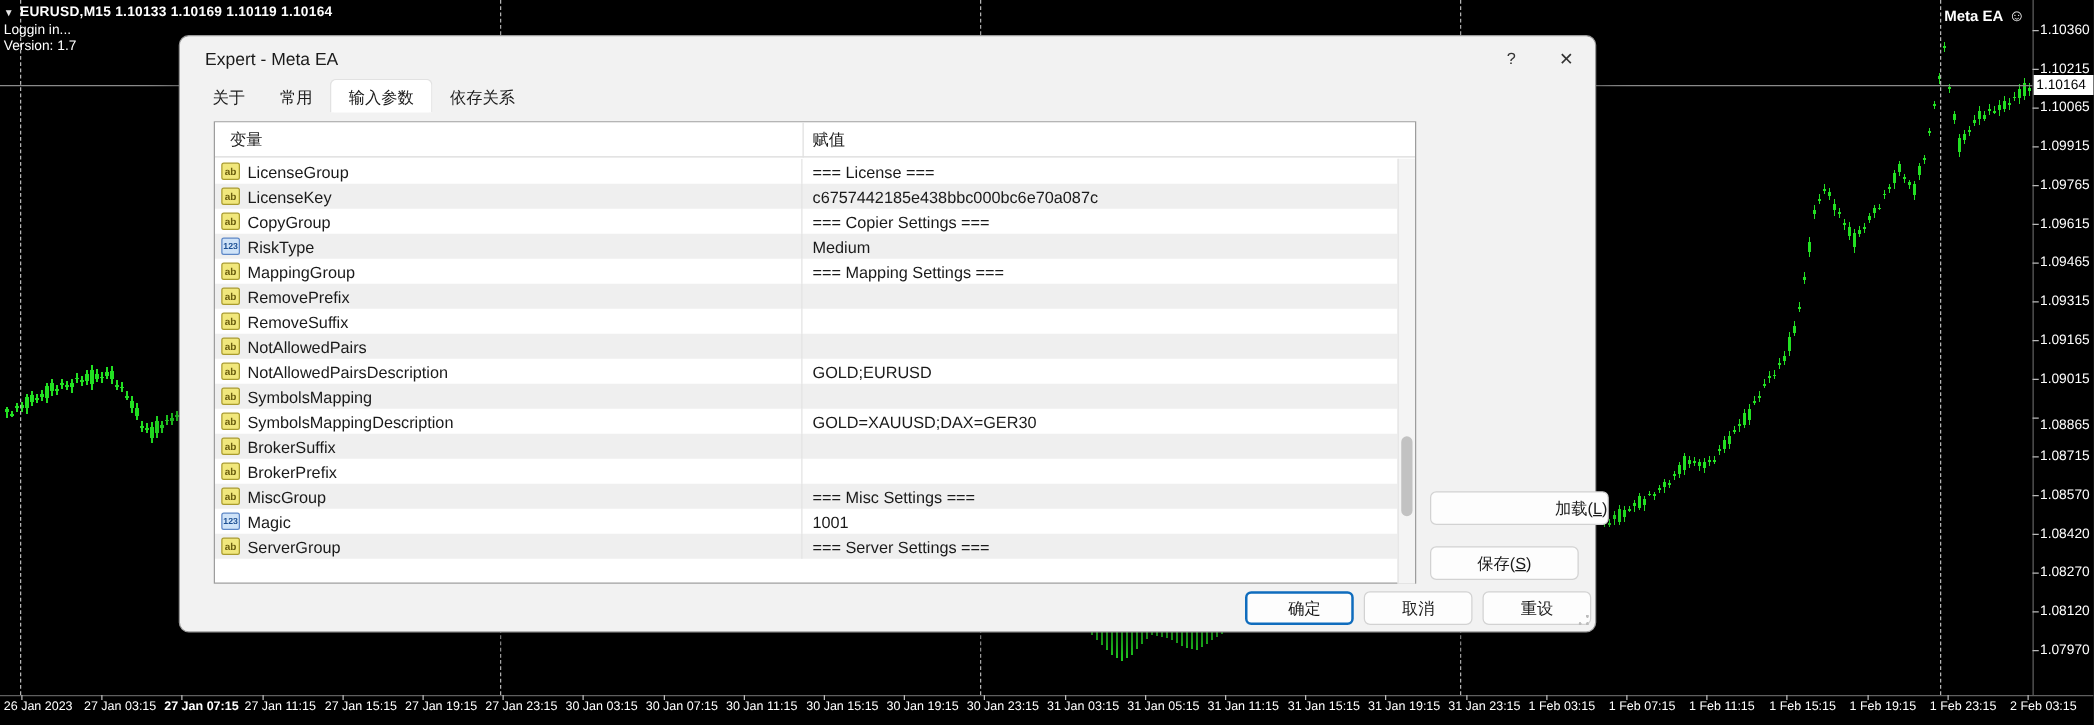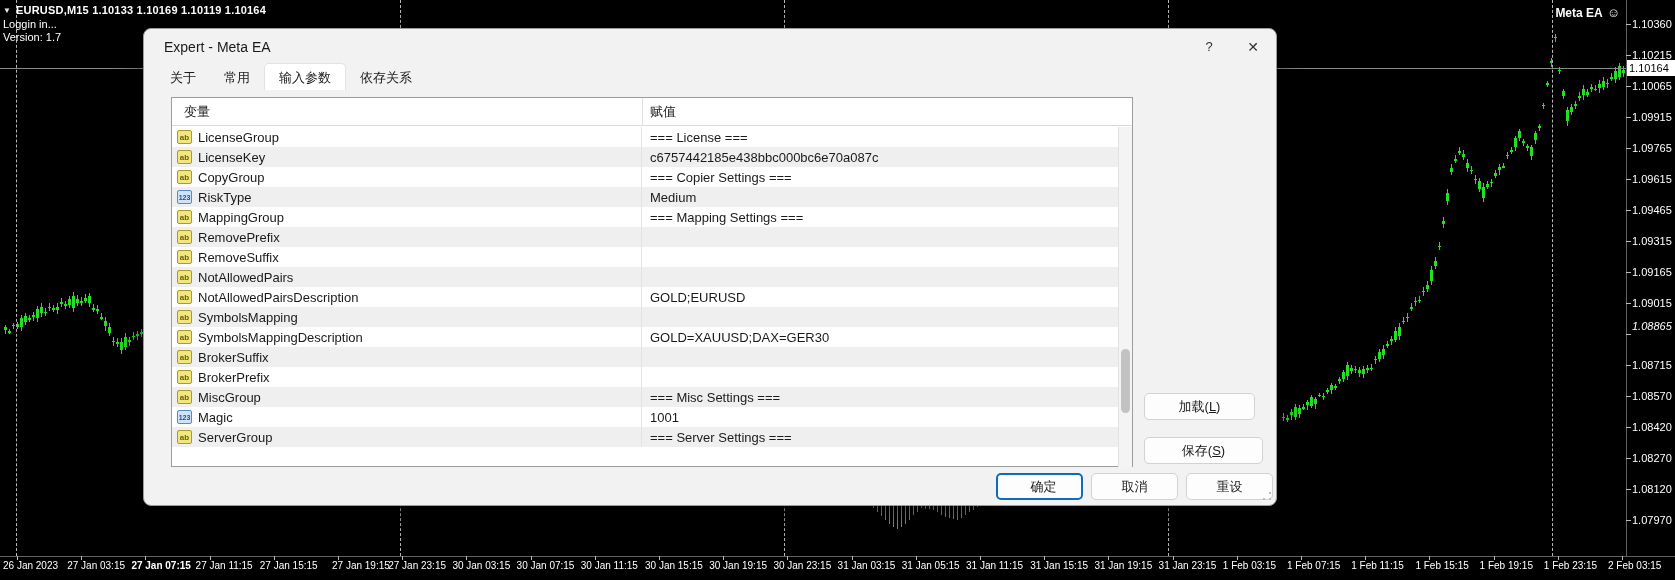--- a/index.html
+++ b/index.html
@@ -54,21 +54,21 @@
           display:flex;align-items:center;justify-content:center;flex-shrink:0;}
   .p-icon.ab{background:#f1e77c;border:1px solid #a99b2e;color:#6a5d0e;}
   .p-icon.n123{background:#cfe3f8;border:1px solid #5d87c6;color:#1c4f93;font-size:7px;}
   #v-scroll{position:absolute;right:0;top:29px;width:14px;height:340px;background:#f4f4f4;
             border-left:1px solid #e2e2e2;}
   #v-thumb{position:absolute;left:2px;top:222px;width:9px;height:64px;background:#c2c2c2;border-radius:5px;}
   
   .btn{position:absolute;background:#fdfdfd;border:1px solid #d2d2d2;border-radius:5px;font-size:13px;
        color:#1a1a1a;text-align:center;line-height:25px;height:27px;cursor:default;}
   .btn u{text-decoration:underline;}
-  #btn-load{left:1000px;top:364px;width:111px;}
+  #btn-load{left:1000px;top:364px;width:143px;text-align:right;}
   #btn-save{left:1000px;top:408px;width:119px;}
   #btn-ok{left:852px;top:444px;width:87px;border:2px solid #0f6cbd;line-height:23px;padding-left:8px;}
   #btn-cancel{left:947px;top:444px;width:87px;}
   #btn-reset{left:1042px;top:444px;width:87px;}
   #resize-grip{position:absolute;right:5px;bottom:5px;width:8px;height:8px;
                background:radial-gradient(circle at 7px 1px,#bdbdbd 1px,transparent 1.5px),
                           radial-gradient(circle at 7px 7px,#bdbdbd 1px,transparent 1.5px),
                           radial-gradient(circle at 1px 7px,#bdbdbd 1px,transparent 1.5px);}
 </style>
 </head>
@@ -402,21 +402,21 @@
       <div class="price-label" style="top: 173px;">1.09615</div>
       <div class="price-tick" style="top: 210px;"></div>
       <div class="price-label" style="top: 204px;">1.09465</div>
       <div class="price-tick" style="top: 241px;"></div>
       <div class="price-label" style="top: 235px;">1.09315</div>
       <div class="price-tick" style="top: 272px;"></div>
       <div class="price-label" style="top: 266px;">1.09165</div>
       <div class="price-tick" style="top: 303px;"></div>
       <div class="price-label" style="top: 297px;">1.09015</div>
       <div class="price-tick" style="top: 334px;"></div>
-      <div class="price-label" style="top: 320px; font-style: italic;">1.08865</div>
+      <div class="price-label" style="top: 334px;">1.08865</div>
       <div class="price-tick" style="top: 365px;"></div>
       <div class="price-label" style="top: 359px;">1.08715</div>
       <div class="price-tick" style="top: 396px;"></div>
       <div class="price-label" style="top: 390px;">1.08570</div>
       <div class="price-tick" style="top: 427px;"></div>
       <div class="price-label" style="top: 421px;">1.08420</div>
       <div class="price-tick" style="top: 458px;"></div>
       <div class="price-label" style="top: 452px;">1.08270</div>
       <div class="price-tick" style="top: 489px;"></div>
       <div class="price-label" style="top: 483px;">1.08120</div>
@@ -428,21 +428,21 @@
       <div class="time-label" style="left: 3px;">26 Jan 2023</div>
       <div class="time-tick" style="left: 81.2px;"></div>
       <div class="time-label" style="left: 67.2px;">27 Jan 03:15</div>
       <div class="time-tick" style="left: 145.4px;"></div>
       <div class="time-label" style="left: 131.4px; font-weight: bold;">27 Jan 07:15</div>
       <div class="time-tick" style="left: 209.6px;"></div>
       <div class="time-label" style="left: 195.6px;">27 Jan 11:15</div>
       <div class="time-tick" style="left: 273.8px;"></div>
       <div class="time-label" style="left: 259.8px;">27 Jan 15:15</div>
       <div class="time-tick" style="left: 338px;"></div>
-      <div class="time-label" style="left: 324px; margin-left: 8px;">27 Jan 19:15</div>
+      <div class="time-label" style="left: 324px;">27 Jan 19:15</div>
       <div class="time-tick" style="left: 402.2px;"></div>
       <div class="time-label" style="left: 388.2px;">27 Jan 23:15</div>
       <div class="time-tick" style="left: 466.4px;"></div>
       <div class="time-label" style="left: 452.4px;">30 Jan 03:15</div>
       <div class="time-tick" style="left: 530.6px;"></div>
       <div class="time-label" style="left: 516.6px;">30 Jan 07:15</div>
       <div class="time-tick" style="left: 594.8px;"></div>
       <div class="time-label" style="left: 580.8px;">30 Jan 11:15</div>
       <div class="time-tick" style="left: 659px;"></div>
       <div class="time-label" style="left: 645px;">30 Jan 15:15</div>

